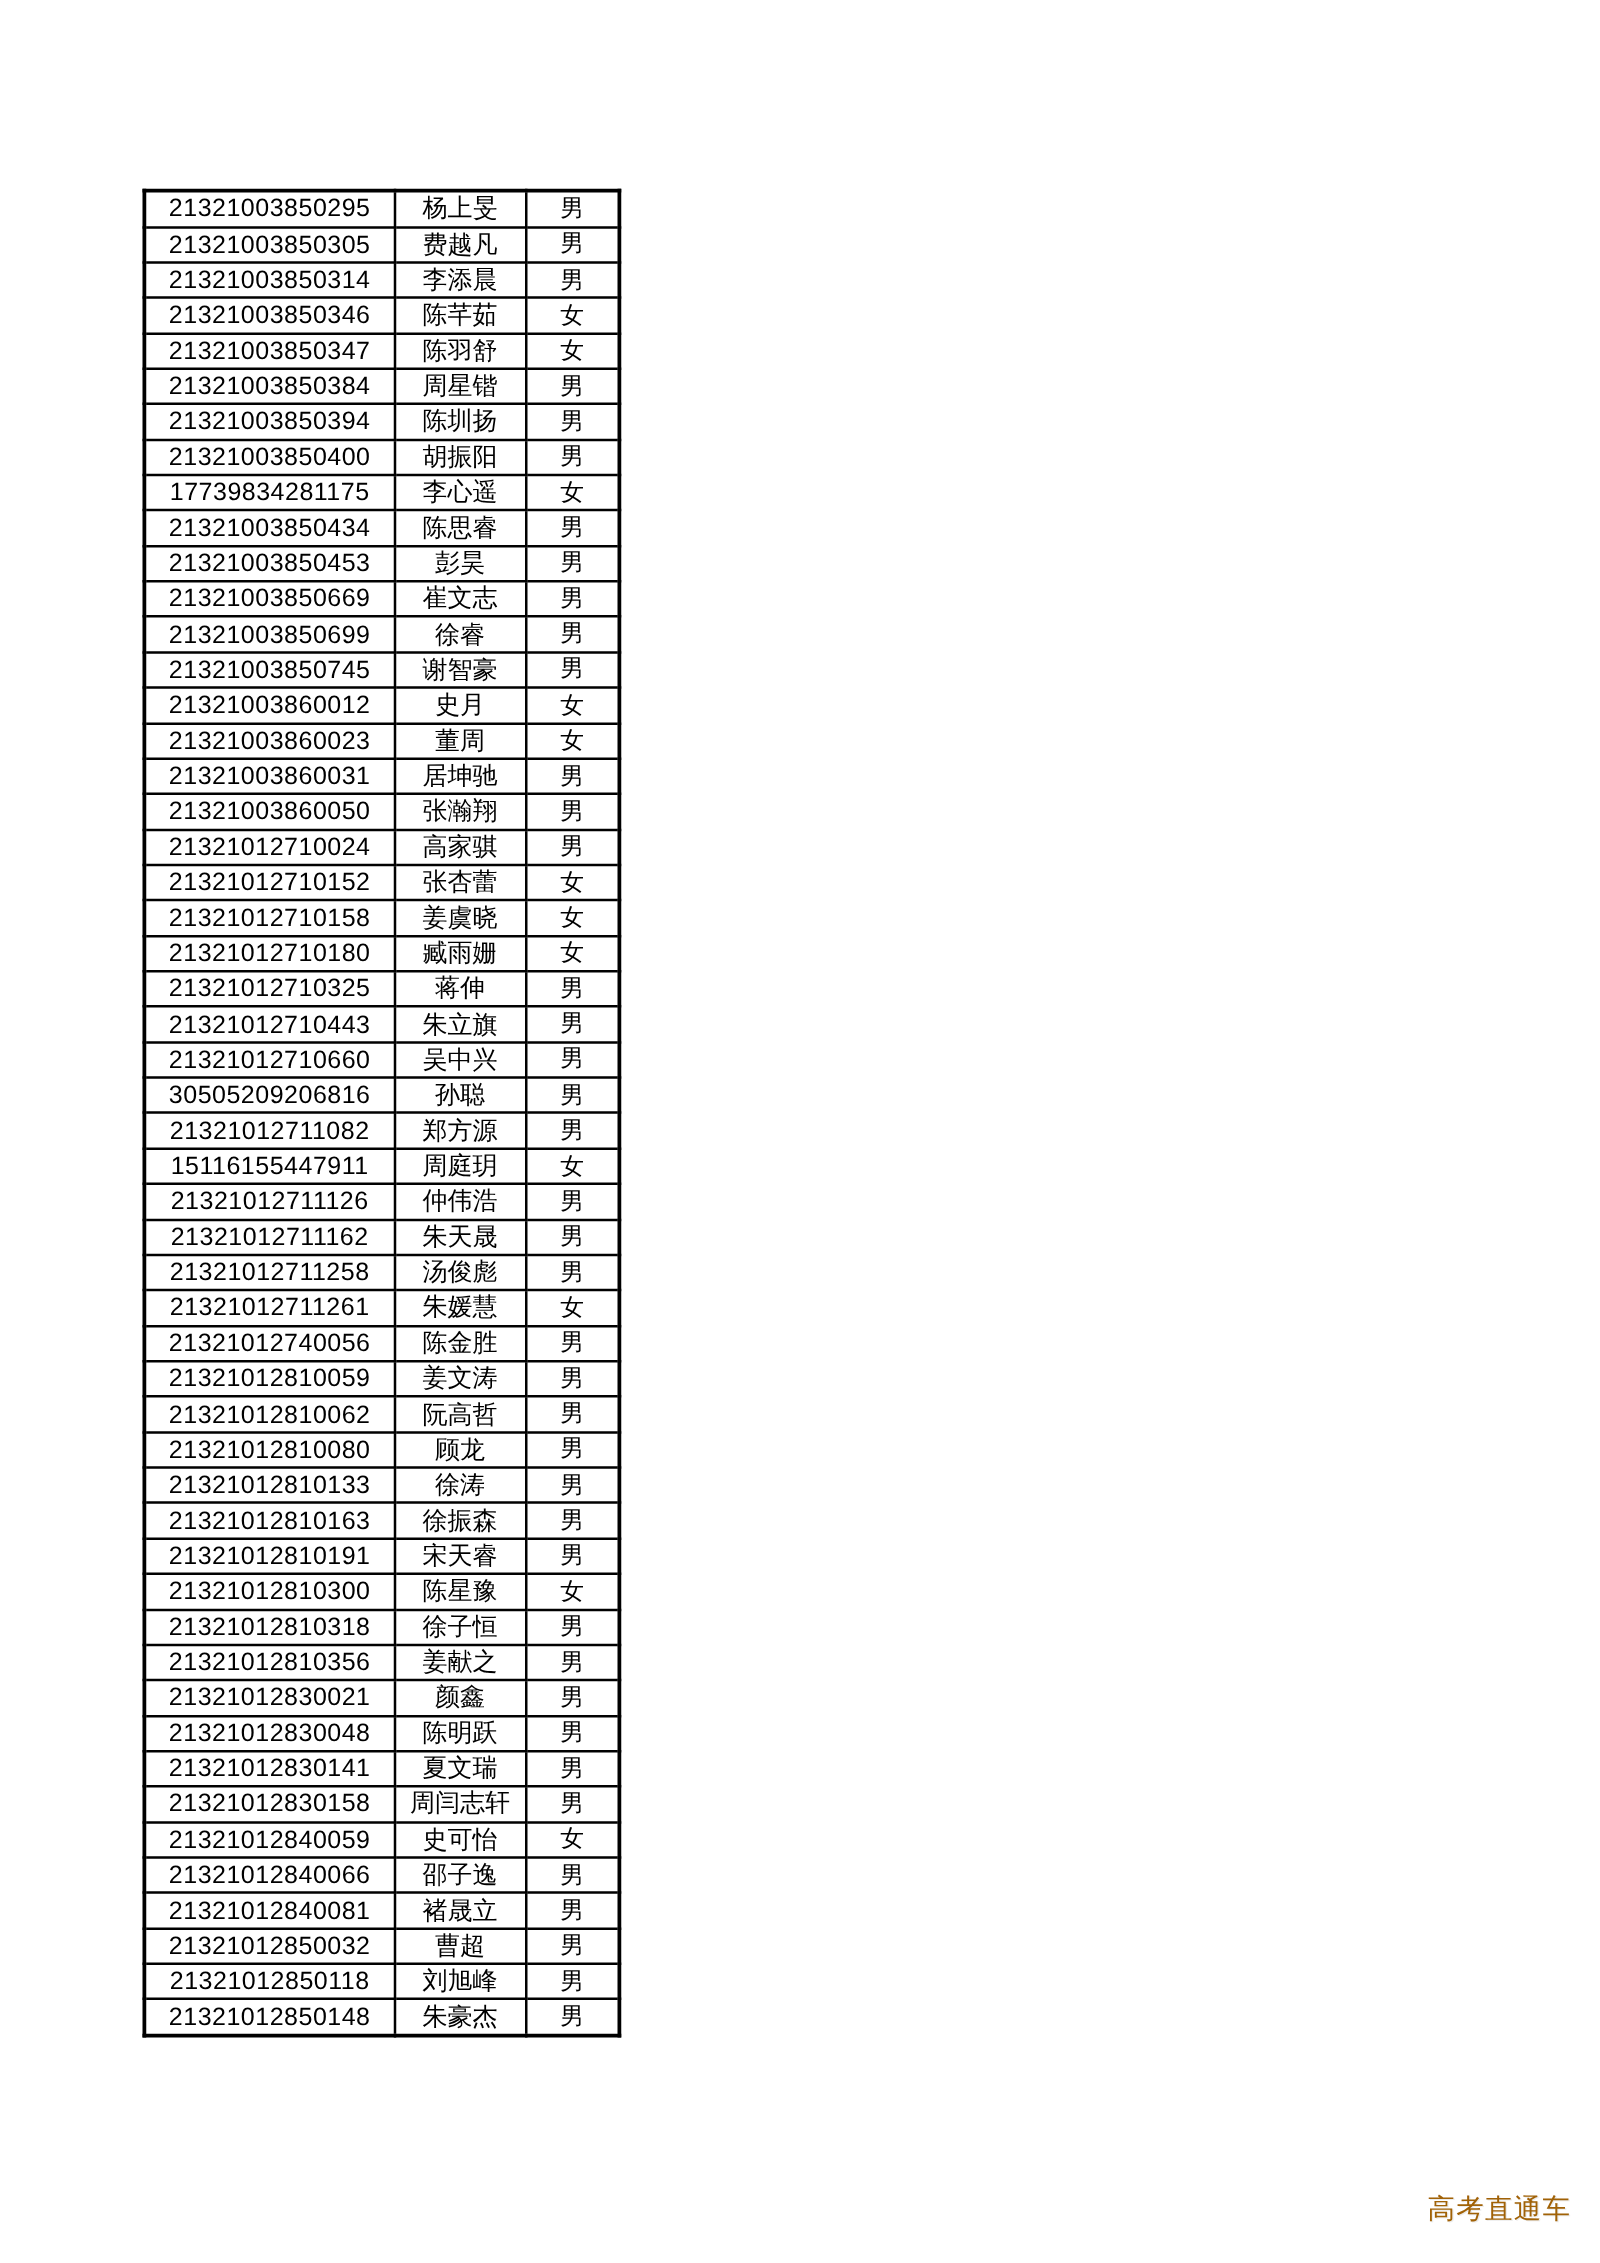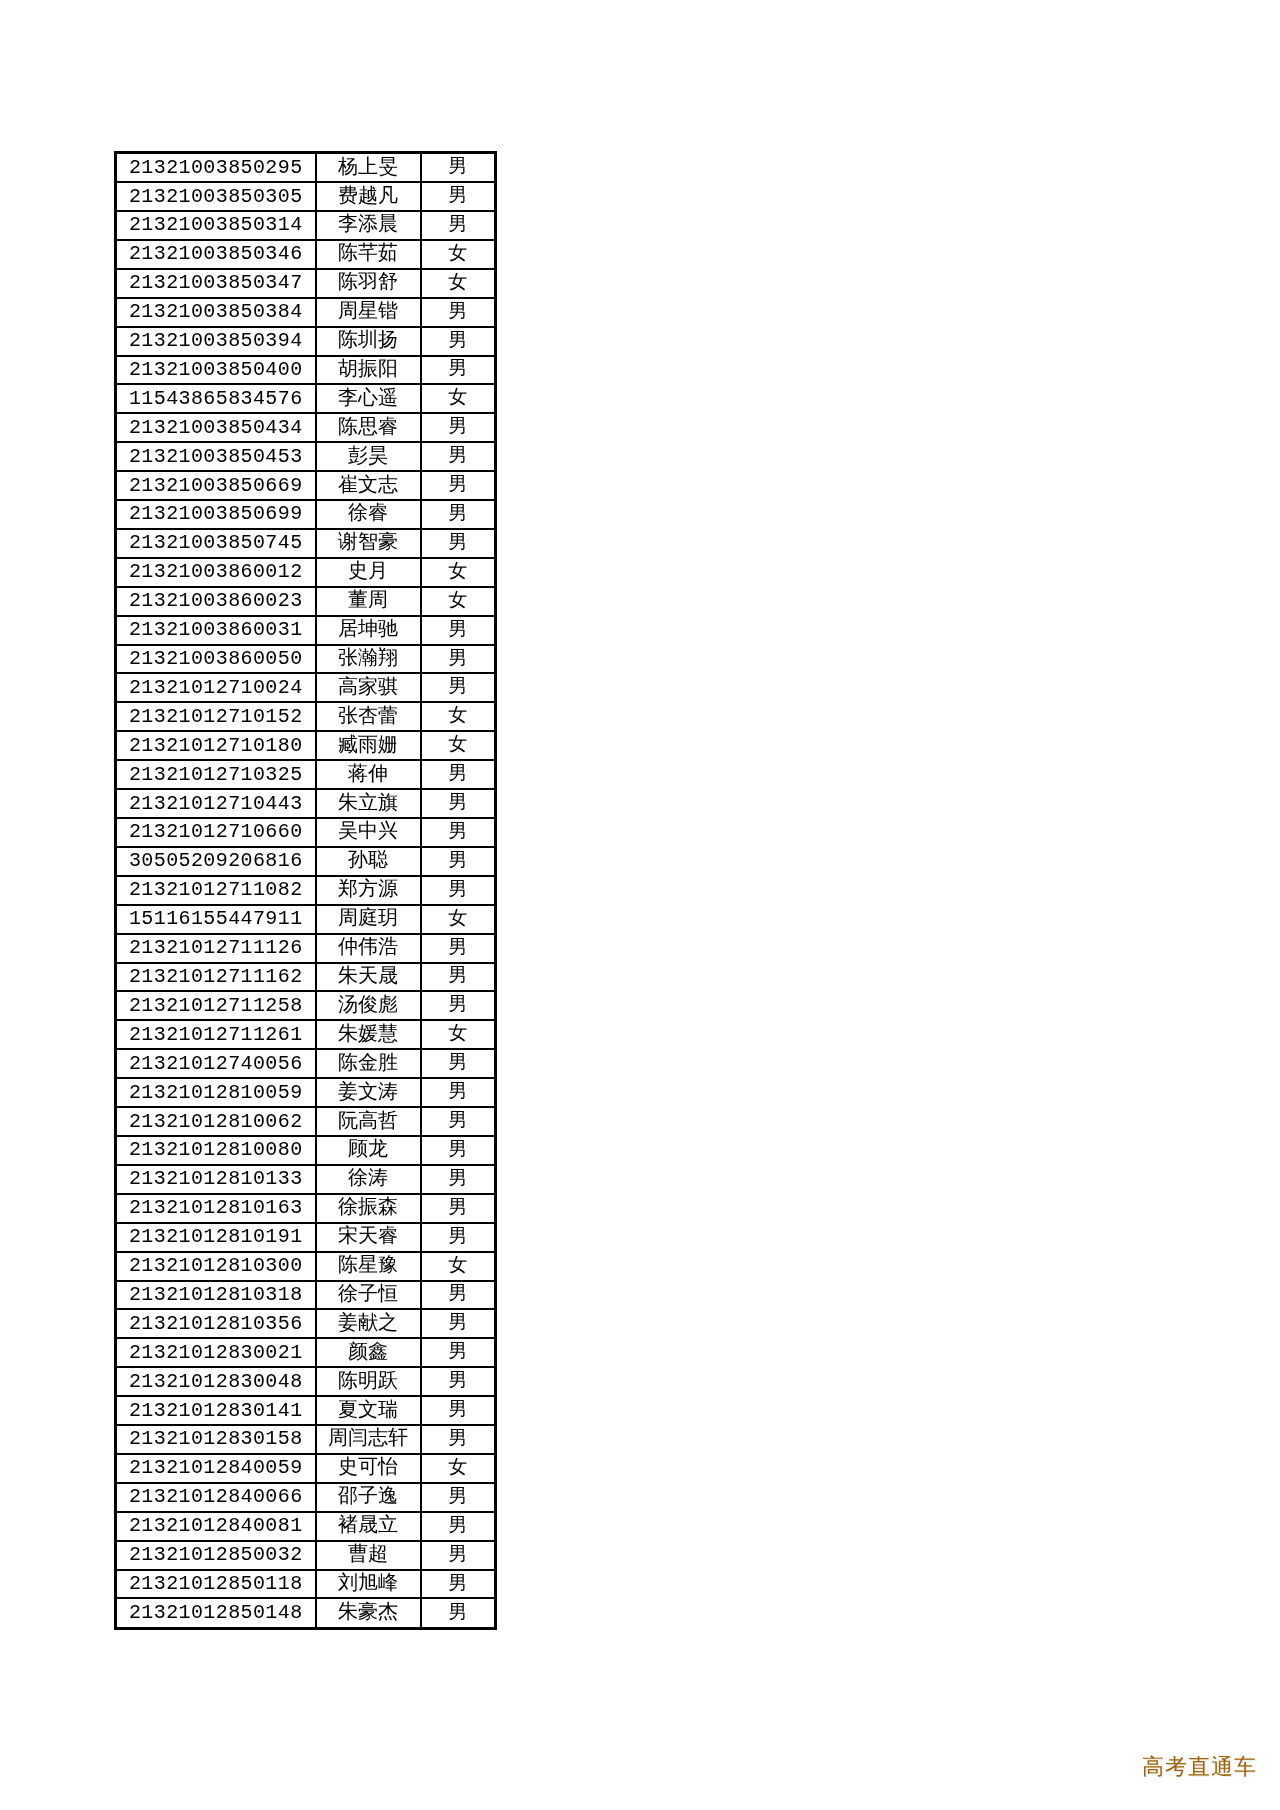--- a/index.html
+++ b/index.html
@@ -6,21 +6,21 @@
     margin: 0;
     padding: 0;
     background: #ffffff;
   }
   .page {
     position: relative;
     width: 1280px;
     height: 1810px;
     background: #ffffff;
     overflow: hidden;
-    font-family: Liberation Mono, monospace;
+    font-family: Liberation Sans, sans-serif;
   }
   table.roster {
     position: absolute;
     left: 114px;
     top: 151px;
     width: 380px;
     height: 1479px;
     border-collapse: collapse;
     table-layout: fixed;
     border: 3px solid #000000;
@@ -103,21 +103,21 @@
           <td class="cell-number">21321003850394</td>
           <td class="cell-name">陈圳扬</td>
           <td class="cell-gender">男</td>
         </tr>
         <tr>
           <td class="cell-number">21321003850400</td>
           <td class="cell-name">胡振阳</td>
           <td class="cell-gender">男</td>
         </tr>
         <tr>
-          <td class="cell-number">11543865834576</td>
+          <td class="cell-number">17739834281175</td>
           <td class="cell-name">李心遥</td>
           <td class="cell-gender">女</td>
         </tr>
         <tr>
           <td class="cell-number">21321003850434</td>
           <td class="cell-name">陈思睿</td>
           <td class="cell-gender">男</td>
         </tr>
         <tr>
           <td class="cell-number">21321003850453</td>
@@ -163,20 +163,25 @@
           <td class="cell-number">21321012710024</td>
           <td class="cell-name">高家骐</td>
           <td class="cell-gender">男</td>
         </tr>
         <tr>
           <td class="cell-number">21321012710152</td>
           <td class="cell-name">张杏蕾</td>
           <td class="cell-gender">女</td>
         </tr>
         <tr>
+          <td class="cell-number">21321012710158</td>
+          <td class="cell-name">姜虞晓</td>
+          <td class="cell-gender">女</td>
+        </tr>
+        <tr>
           <td class="cell-number">21321012710180</td>
           <td class="cell-name">臧雨姗</td>
           <td class="cell-gender">女</td>
         </tr>
         <tr>
           <td class="cell-number">21321012710325</td>
           <td class="cell-name">蒋伸</td>
           <td class="cell-gender">男</td>
         </tr>
         <tr>

